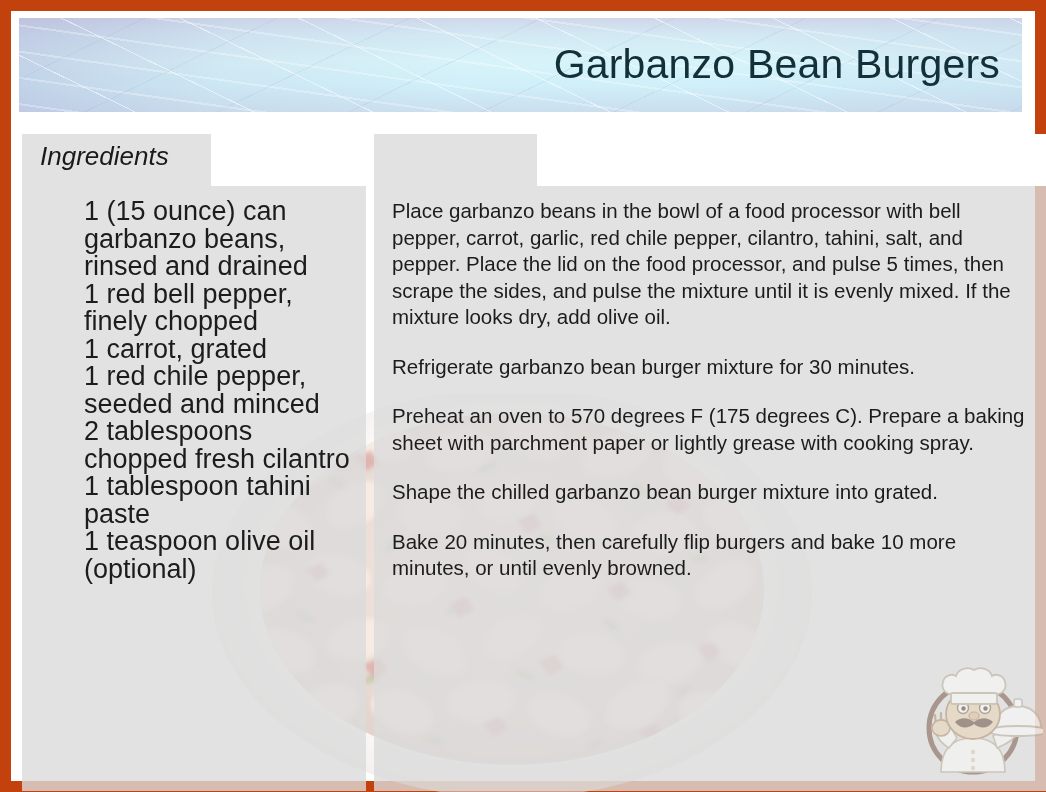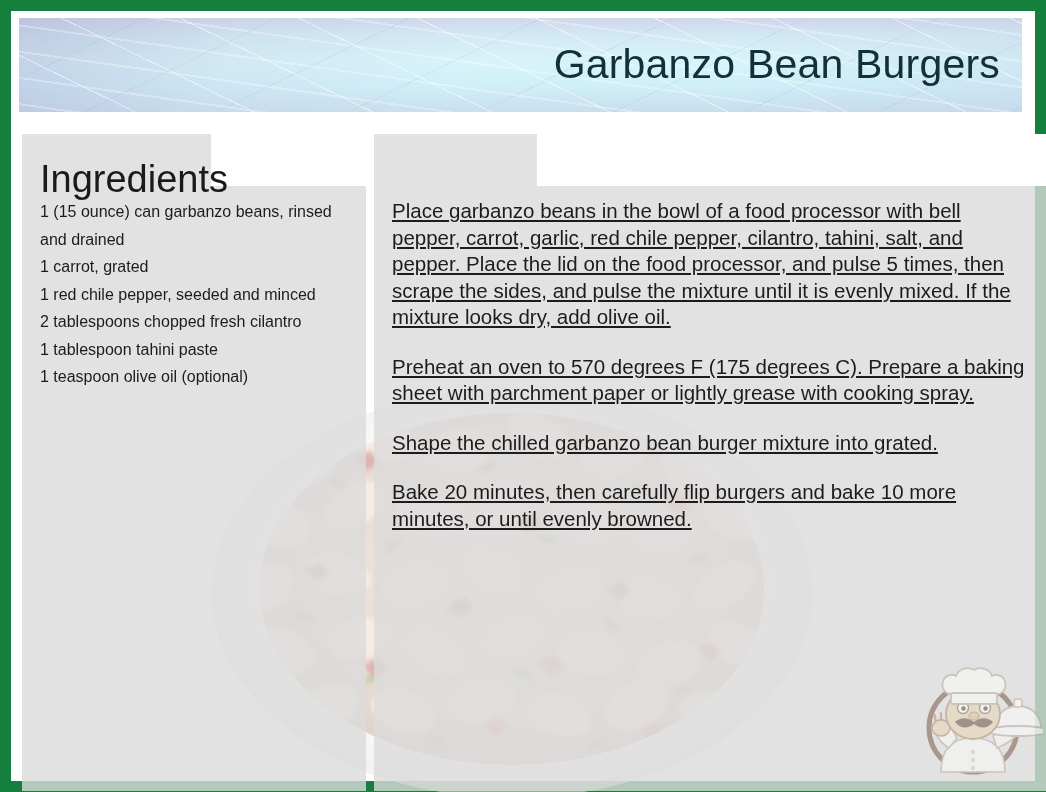--- a/index.html
+++ b/index.html
@@ -8,21 +8,21 @@
     width:1046px; height:792px;
     font-family:"Liberation Sans", sans-serif;
     background:#fff;
     overflow:hidden;
   }
 
   
   #card{
     position:relative;
     width:1046px; height:792px;
-    background:#15803d;
+    background:#c2410c;
   }
   #paper{
     position:absolute;
     left:11px; top:11px;
     width:1024px; height:770px;
     background:#ffffff;
   }
 
   
   #banner{
@@ -93,51 +93,52 @@
     position:absolute;
     top:0; right:0;
     height:52px;
     background:#ffffff;
   }
   #notch-ing{ width:155px; }
   #notch-dir{ width:510px; }
 
   .section-title{
     position:absolute;
-    left:18px; top:24px;
-    font-size:38px;
+    left:18px; top:7px;
+    font-size:26px;
     font-weight:400;
     color:#1a1a1a;
     white-space:nowrap;
     z-index:3;
+    font-style:italic;
   }
 
   .panel-body{
     position:absolute;
     left:18px;
     right:14px;
     top:64px;
     z-index:3;
   }
 
   
   #ingredient-list{ list-style:none; }
   #ingredient-list li{
-    font-size:16px;
+    font-size:27px;
     line-height:27.5px;
     color:#1c1c1c;
+    margin-left:44px;
   }
 
   
   .direction-step{
     font-size:20.5px;
     line-height:26.5px;
     color:#1c1c1c;
     margin-bottom:23px;
-    text-decoration:underline;
   }
   .direction-step:last-child{ margin-bottom:4px; }
 
   
   #chef-logo{
     position:absolute;
     left:900px; top:645px;
     width:132px; height:132px;
     opacity:0.55;
     pointer-events:none;
@@ -248,33 +249,35 @@
         </g>
       </svg>
     </div>
 
     <div class="panel" id="panel-ingredients">
       <div class="tab-notch" id="notch-ing"></div>
       <div class="section-title">Ingredients</div>
       <div class="panel-body">
         <ul id="ingredient-list">
           <li>1 (15 ounce) can garbanzo beans, rinsed and drained</li>
+          <li>1 red bell pepper, finely chopped</li>
           <li>1 carrot, grated</li>
           <li>1 red chile pepper, seeded and minced</li>
           <li>2 tablespoons chopped fresh cilantro</li>
           <li>1 tablespoon tahini paste</li>
           <li>1 teaspoon olive oil (optional)</li>
         </ul>
       </div>
     </div>
 
     <div class="panel" id="panel-directions">
       <div class="tab-notch" id="notch-dir"></div>
       <div class="panel-body">
         <p class="direction-step">Place garbanzo beans in the bowl of a food processor with bell pepper, carrot, garlic, red chile pepper, cilantro, tahini, salt, and pepper. Place the lid on the food processor, and pulse 5 times, then scrape the sides, and pulse the mixture until it is evenly mixed. If the mixture looks dry, add olive oil.</p>
+        <p class="direction-step">Refrigerate garbanzo bean burger mixture for 30 minutes.</p>
         <p class="direction-step">Preheat an oven to 570 degrees F (175 degrees C). Prepare a baking sheet with parchment paper or lightly grease with cooking spray.</p>
         <p class="direction-step">Shape the chilled garbanzo bean burger mixture into grated.</p>
         <p class="direction-step">Bake 20 minutes, then carefully flip burgers and bake 10 more minutes, or until evenly browned.</p>
       </div>
     </div>
 
     <div id="chef-logo">
       <svg viewBox="0 0 132 132" width="132" height="132" aria-hidden="true">
         <g fill="none" stroke="#7b5a4a" stroke-width="5">
           <circle cx="62" cy="72" r="44"></circle>

